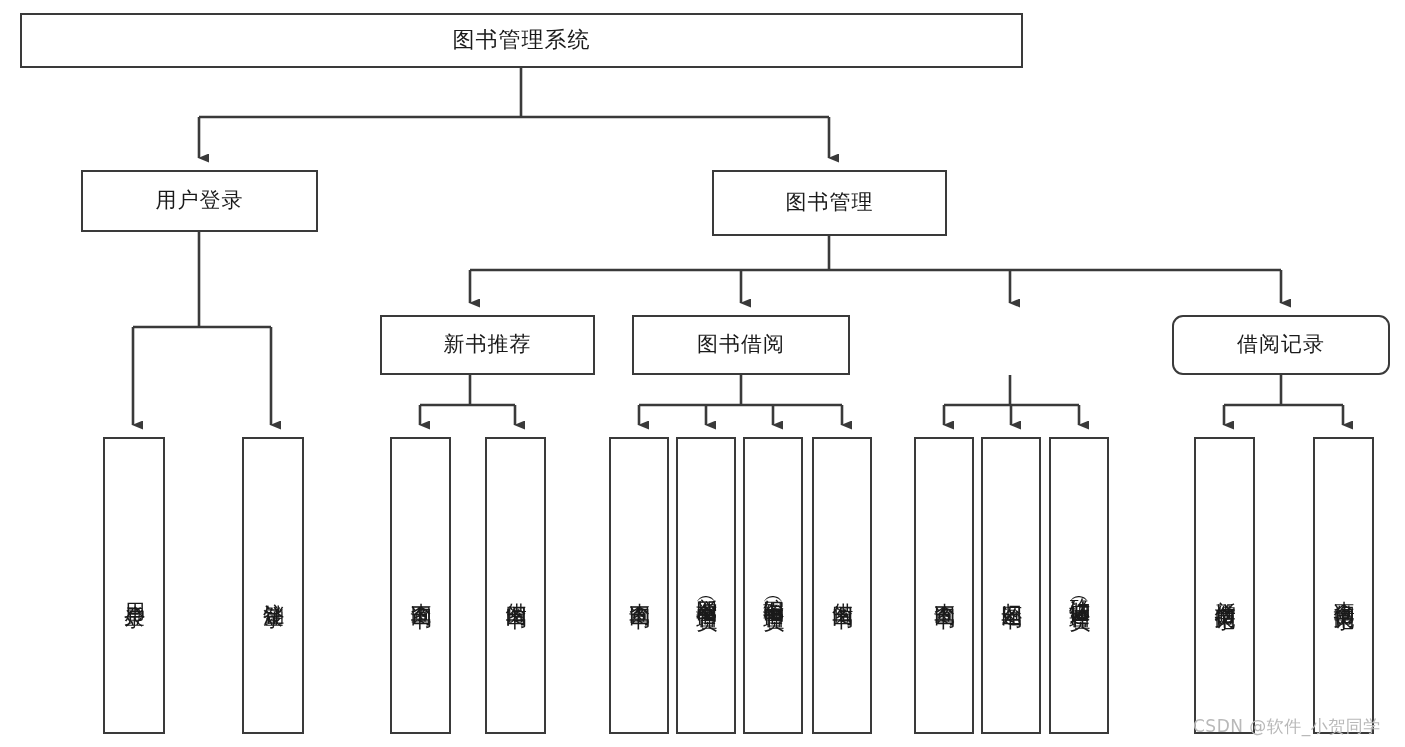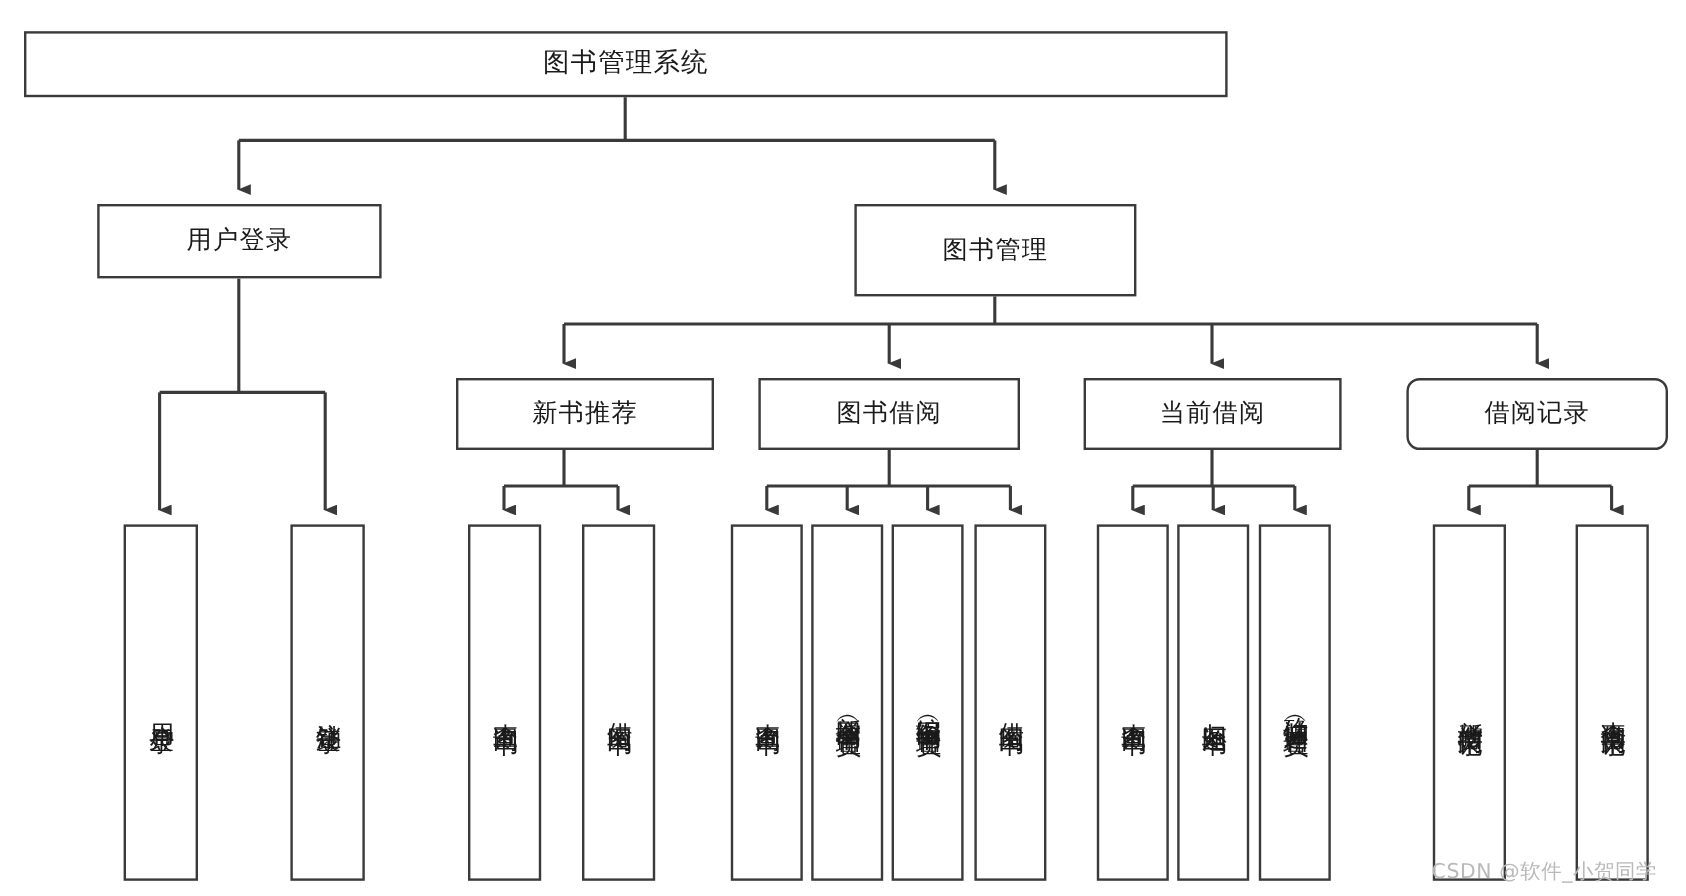--- a/index.html
+++ b/index.html
@@ -122,40 +122,37 @@
       <path d="M1011,405 L1011,425" marker-end="url(#arrow)"></path>
       <path d="M1079,405 L1079,425" marker-end="url(#arrow)"></path>
 
       <path d="M1281,375 L1281,405"></path>
       <path d="M1224,405 L1343,405"></path>
       <path d="M1224,405 L1224,425" marker-end="url(#arrow)"></path>
       <path d="M1343,405 L1343,425" marker-end="url(#arrow)"></path>
     </g>
   </svg>
 
-  <div class="node horiz root" style="left:20px; top:26px; width:1003px; height:55px;">
+  <div class="node horiz root" style="left:20px; top:13px; width:1003px; height:55px;">
     <span>图书管理系统</span>
   </div>
 
   <div class="node horiz" style="left:81px; top:170px; width:237px; height:62px;">
     <span>用户登录</span>
   </div>
-  <div class="node horiz" style="left:712px; top:170px; width:235px; height:77px;">
+  <div class="node horiz" style="left:712px; top:170px; width:235px; height:66px;">
     <span>图书管理</span>
   </div>
 
   <div class="node horiz" style="left:380px; top:315px; width:215px; height:60px;">
     <span>新书推荐</span>
   </div>
   <div class="node horiz" style="left:632px; top:315px; width:218px; height:60px;font-family:Liberation Serif, serif;">
     <span>图书借阅</span>
   </div>
-  <div class="node horiz" style="left:903px; top:315px; width:215px; height:60px;">
-    <span>当前借阅</span>
-  </div>
   <div class="node horiz" style="left:1172px; top:315px; width:218px; height:60px;border-radius:11px;">
     <span>借阅记录</span>
   </div>
 
   <div class="node vert" style="left:103px; top:437px; width:62px; height:297px;">
     <div class="vert-wrap">
       <span class="vert-text">用户登录</span>
     </div>
   </div>
   <div class="node vert" style="left:242px; top:437px; width:62px; height:297px;">

